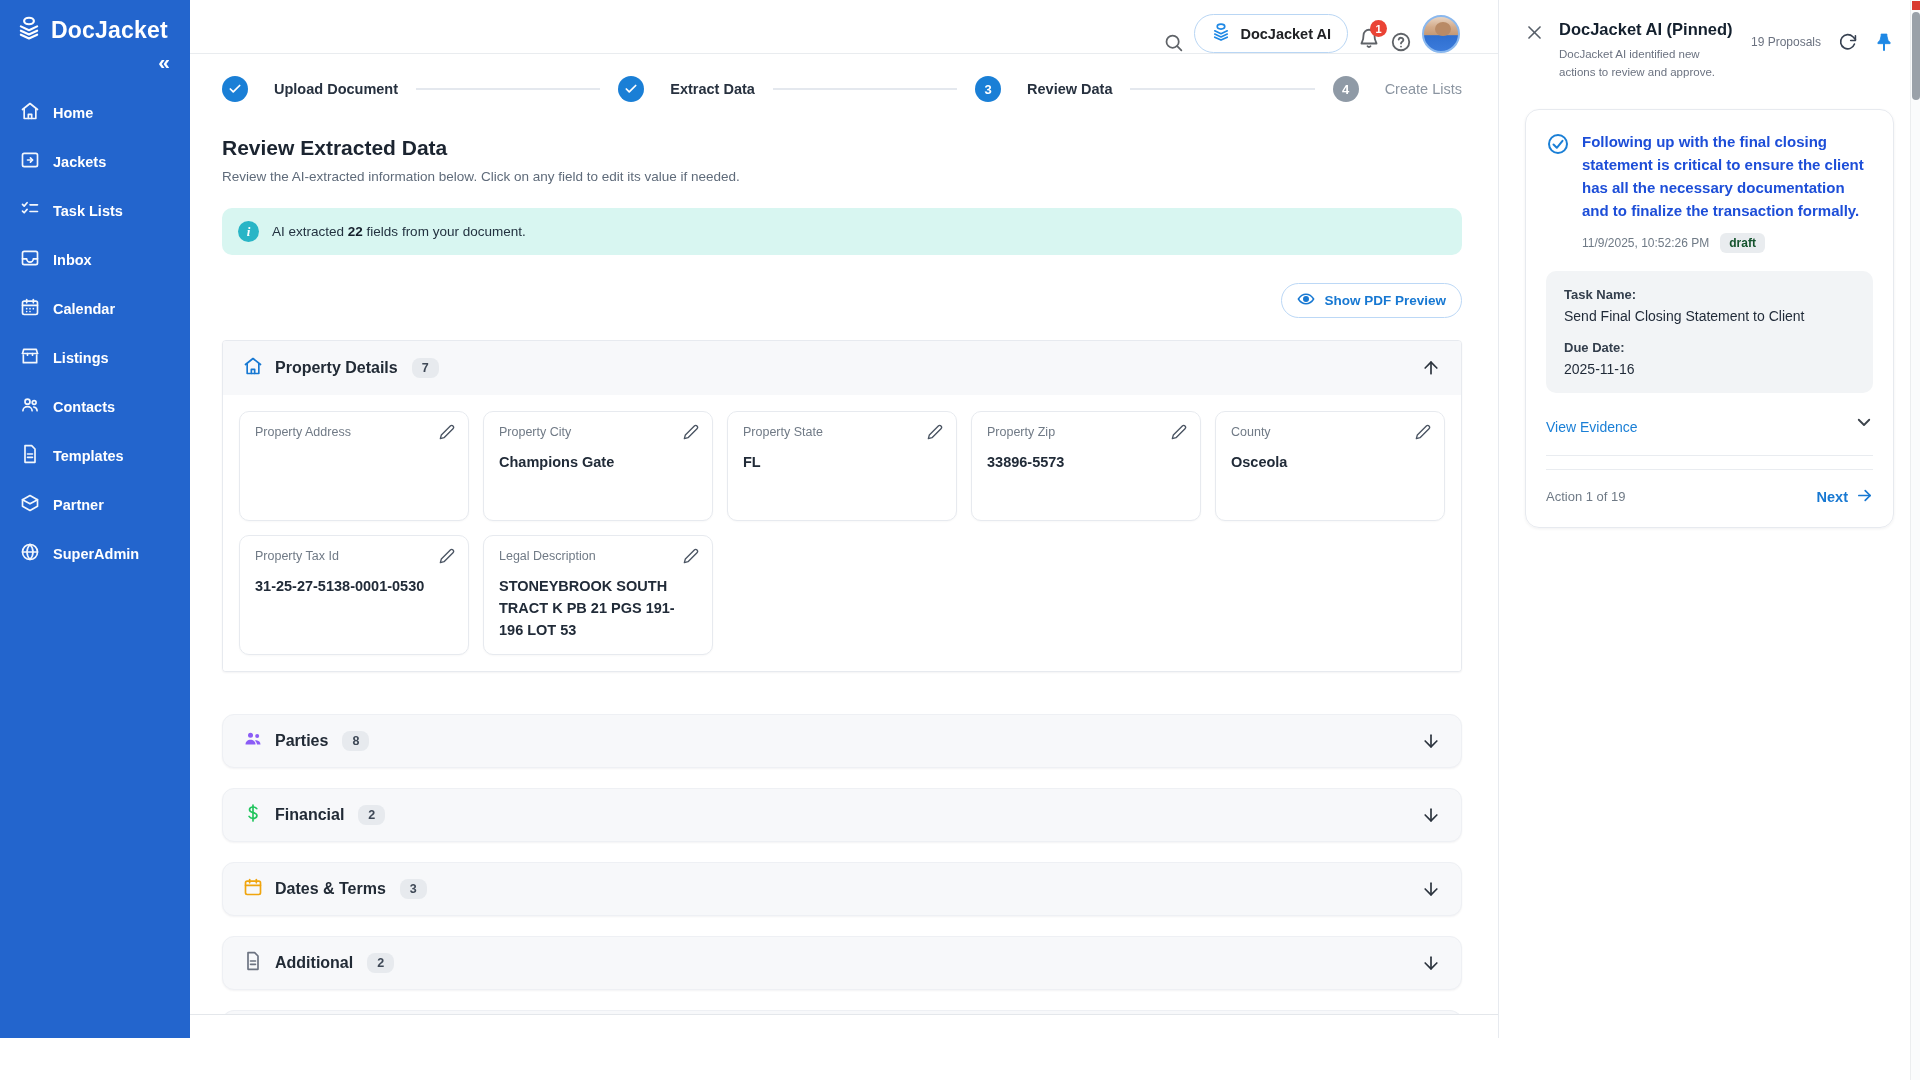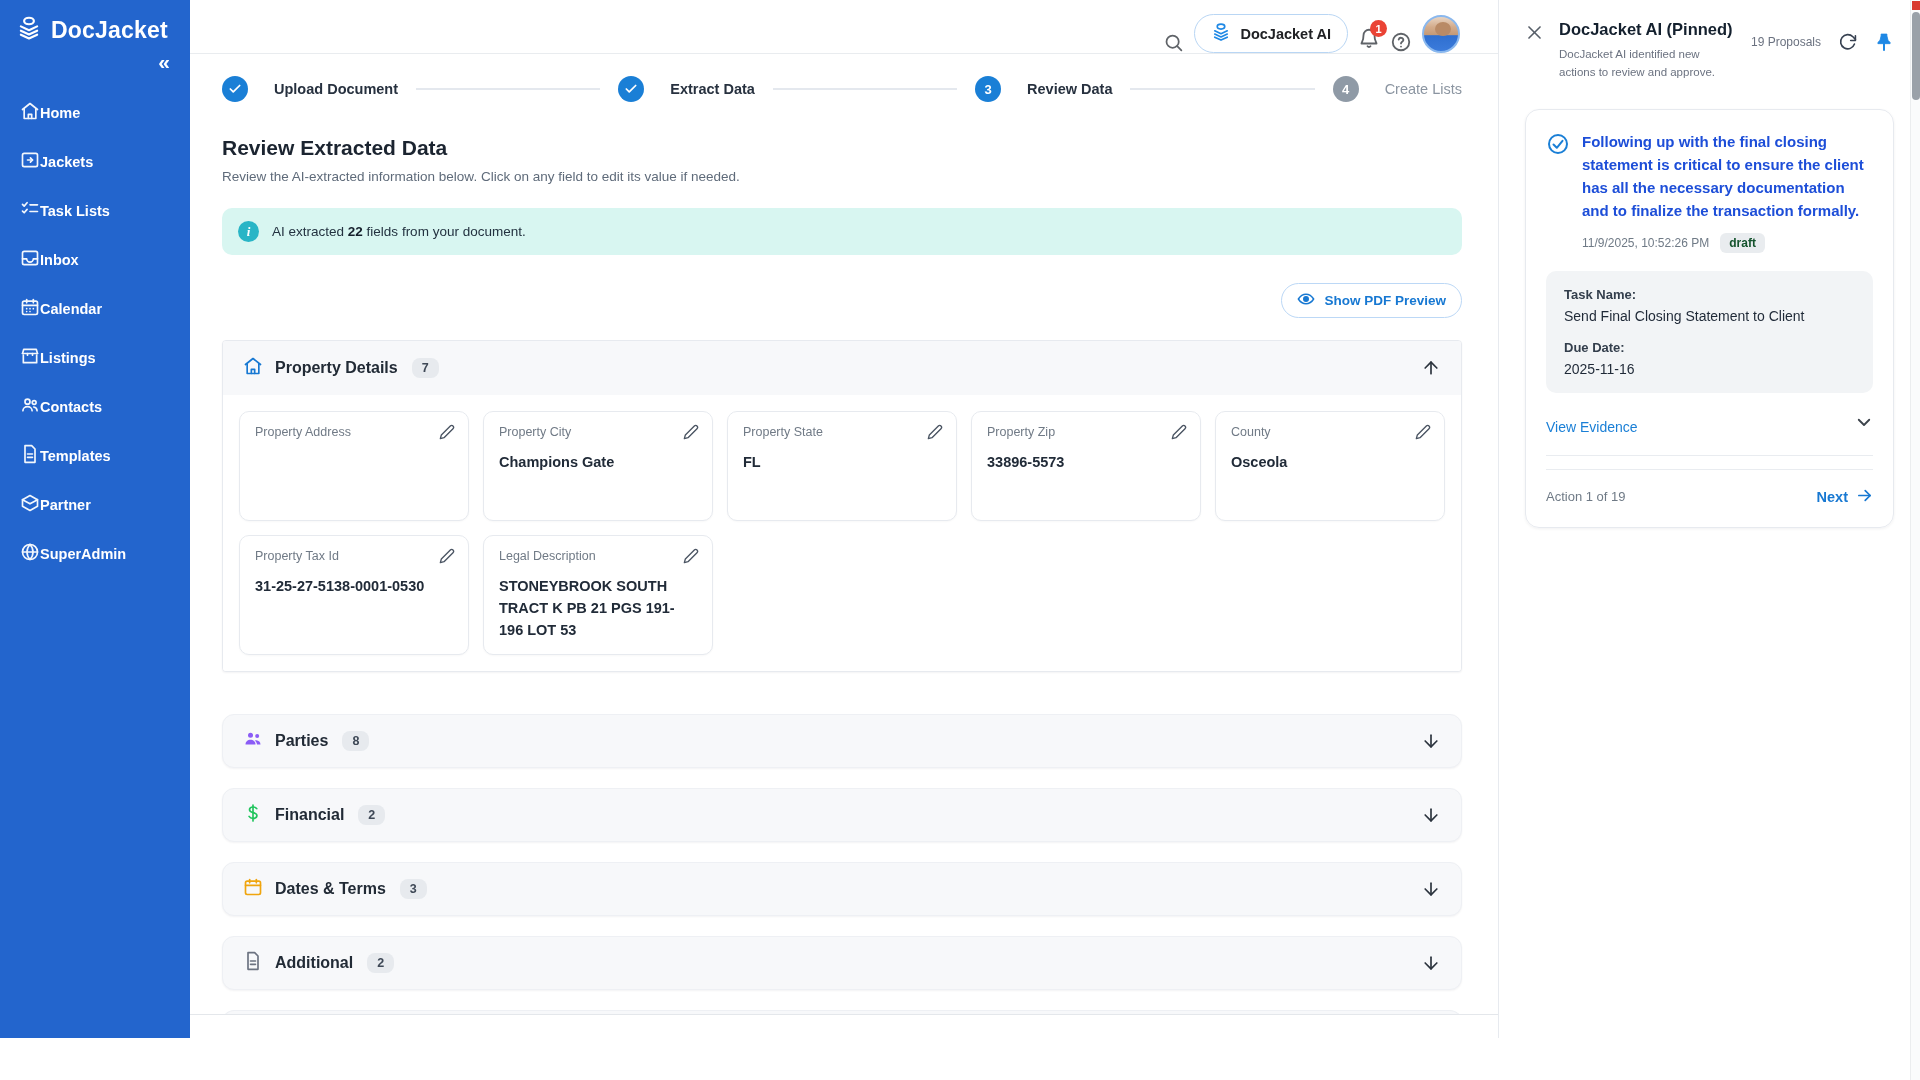--- a/index.html
+++ b/index.html
@@ -6,21 +6,21 @@
   html,body { width:1920px; height:1080px; background:#fff; font-family:"Liberation Sans", sans-serif; overflow:hidden; }
   .app { display:flex; height:1038px; }
 
   
   .sidebar { width:190px; background:#2365cd; color:#fff; flex-shrink:0; display:flex; flex-direction:column; }
   .logo-row { display:flex; align-items:center; gap:9px; padding:15px 14px 4px 16px; }
   .logo-row svg { flex-shrink:0; }
   .brand-name { font-size:23px; font-weight:700; letter-spacing:.2px; }
   .collapse-row { text-align:right; padding:2px 20px 0; font-size:21px; font-weight:700; cursor:pointer; line-height:1; }
   .nav { margin-top:16px; }
-  .nav-item { display:flex; align-items:center; padding:13px 20px; font-size:14.5px; font-weight:600; cursor:pointer; }
+  .nav-item { display:flex; align-items:center; gap:13px; padding:13px 20px; font-size:14.5px; font-weight:600; cursor:pointer; }
   .nav-item svg { flex-shrink:0; opacity:.95; }
 
   
   .main { flex:1; min-width:0; display:flex; flex-direction:column; background:#fff; }
   .topbar { height:54px; border-bottom:1px solid #e9ecef; display:flex; align-items:flex-end; justify-content:flex-end; gap:10px; padding:0 38px; flex-shrink:0; }
   .icon-btn { color:#5f6368; display:flex; align-items:center; cursor:pointer; }
   .ai-pill { display:flex; align-items:center; gap:9px; border:1px solid #b9d6f4; border-radius:999px; padding:7px 16px; background:#fff; cursor:pointer; font-size:14.5px; font-weight:600; color:#202124; }
   .bell-wrap { position:relative; cursor:pointer; color:#5f6368; }
   .bell-badge { position:absolute; top:-7px; right:-7px; min-width:17px; height:17px; border-radius:50%; background:#ea4335; color:#fff; font-size:11px; font-weight:700; display:flex; align-items:center; justify-content:center; }
   .avatar { width:38px; height:38px; border-radius:50%; border:2px solid #8ab8ee; cursor:pointer; overflow:hidden;

